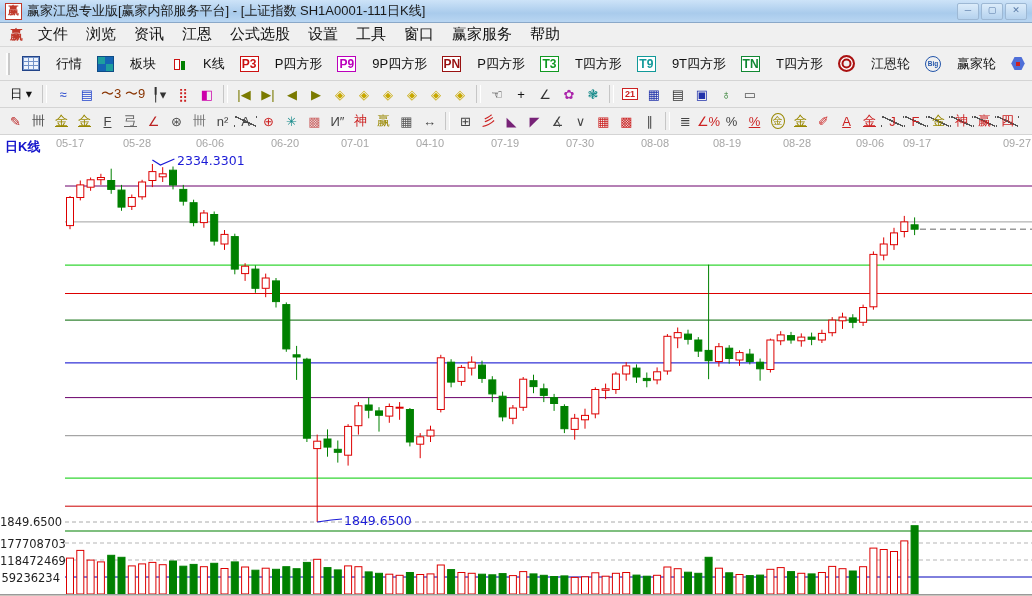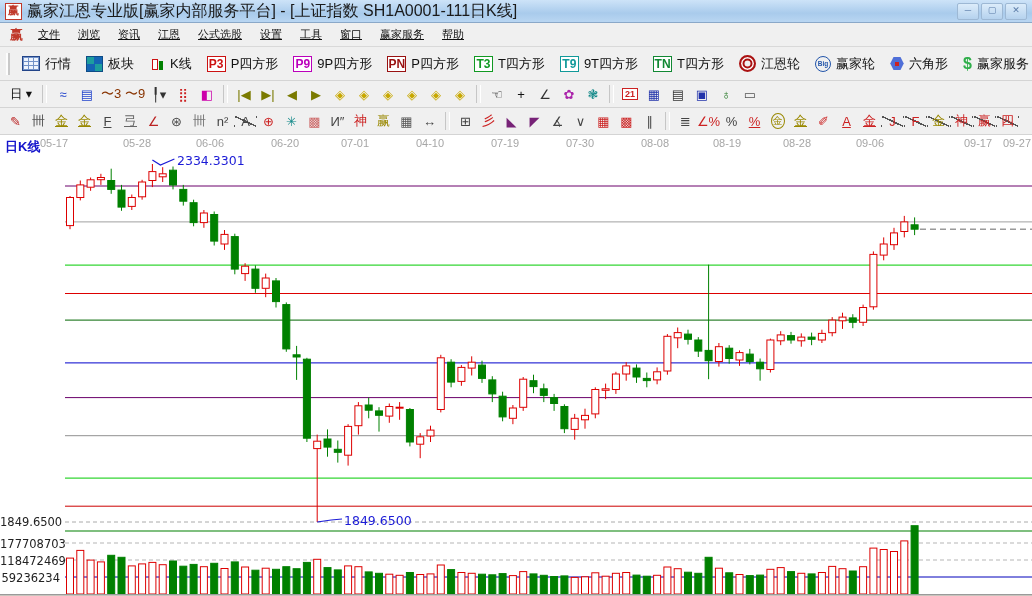--- a/index.html
+++ b/index.html
@@ -3,35 +3,35 @@
 <meta charset="utf-8">
 <style>
   html,body{margin:0;padding:0;background:#fff;width:1032px;height:596px;overflow:hidden;
     font-family:"Liberation Sans","DejaVu Sans",sans-serif;font-size:12px;color:#111;}
   .window{width:1032px;height:596px;position:relative;background:#fff;}
   
   .titlebar{height:22px;background:linear-gradient(#cde3f8,#a9cbec 60%,#b9d6f2);
     border-bottom:1px solid #8aa8c8;display:flex;align-items:center;padding:0 5px;gap:5px;}
   .app-ico{width:15px;height:15px;background:#fff;border:1px solid #c0392b;color:#c0392b;
     font-weight:bold;font-size:11px;line-height:13px;text-align:center;flex:0 0 auto;}
-  .title-text{font-size:16px;color:#1a1a1a;white-space:nowrap;}
+  .title-text{font-size:13px;color:#1a1a1a;white-space:nowrap;}
   .win-btns{margin-left:auto;display:flex;gap:2px;}
   .win-btn{width:20px;height:15px;border:1px solid #9db8d4;border-radius:2px;
     background:linear-gradient(#dcecfa,#b5d2ee);color:#5b7globa8;color:#5b7ca8;font-size:9px;
     line-height:13px;text-align:center;}
   
   .menubar{height:23px;background:#f0f0f0;border-bottom:1px solid #d9d9d9;display:flex;
     align-items:center;padding:0 4px;}
   .menu-logo{color:#c0392b;font-weight:bold;font-size:13px;padding:0 6px;}
-  .menu-item{padding:4px 9px;font-size:11px;text-decoration:underline;}
+  .menu-item{padding:4px 9px;font-size:15px;}
   
   .toolbar{background:#f0f0f0;border-bottom:1px solid #d4d4d4;display:flex;align-items:center;}
   .tb1{height:33px;padding:0 4px;gap:1px;}
   .tb1 .grip{width:4px;height:22px;border-left:2px solid #fdfdfd;border-right:2px solid #c9c9c9;margin:0 4px 0 2px;}
-  .tbtn{display:flex;align-items:center;gap:5px;padding:3px 7px;font-size:13px;white-space:nowrap;}
+  .tbtn{display:flex;align-items:center;gap:16px;padding:3px 7px;font-size:13px;white-space:nowrap;}
   .ic-grid{width:16px;height:13px;border:1px solid #224488;
      background-image:linear-gradient(to bottom,#7292c8 1px,transparent 1px),
                       linear-gradient(to right,#7292c8 1px,transparent 1px);
      background-size:5px 4px;background-color:#eef4fd;}
   .ic-blocks{width:15px;height:14px;
      background:conic-gradient(#1465b4 25%,#1d9e9e 0 50%,#1465b4 0 75%,#1d9e9e 0);
      border:1px solid #0e4c86;}
   .ic-kline{width:16px;height:16px;position:relative;}
   .ic-kline::before{content:"";position:absolute;left:3px;top:3px;width:4px;height:9px;
      border:1px solid #cc1111;background:#fff;}
@@ -677,29 +677,29 @@
         <polyline points="152.4,25.0 160.4,30.0 174.4,24" fill="none" stroke="#1b1bd6" stroke-width="1.2"></polyline>
         <polyline points="317.20000000000005,387.0 331.20000000000005,385 342,384" fill="none" stroke="#1b1bd6" stroke-width="1.2"></polyline>
       </svg>
     <div class="axis-label" style="top:380px">1849.6500</div>
     <div class="axis-label" style="top:402px">177708703</div>
     <div class="axis-label" style="top:419px">118472469</div>
     <div class="axis-label" style="top:436px">59236234</div>
     <div class="ann" style="left:177px;top:18px">2334.3301</div>
     <div class="ann" style="left:344px;top:378px">1849.6500</div>
     <div class="bottom-strip"></div>
-  <div class="date-tick" style="left:32px">05-17</div>
+  <div class="date-tick" style="left:48px">05-17</div>
       <div class="date-tick" style="left:115px">05-28</div>
       <div class="date-tick" style="left:188px">06-06</div>
       <div class="date-tick" style="left:263px">06-20</div>
       <div class="date-tick" style="left:333px">07-01</div>
       <div class="date-tick" style="left:408px">04-10</div>
       <div class="date-tick" style="left:483px">07-19</div>
       <div class="date-tick" style="left:558px">07-30</div>
       <div class="date-tick" style="left:633px">08-08</div>
       <div class="date-tick" style="left:705px">08-19</div>
       <div class="date-tick" style="left:775px">08-28</div>
       <div class="date-tick" style="left:848px">09-06</div>
-      <div class="date-tick" style="left:956px">09-17</div>
+      <div class="date-tick" style="left:895px">09-17</div>
       <div class="date-tick" style="left:995px">09-27</div>
     </div>
 
 </div>
 
 </body></html>

